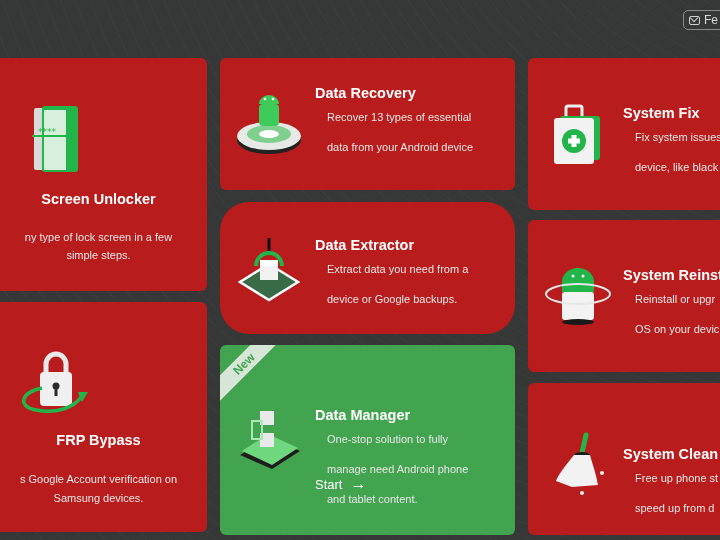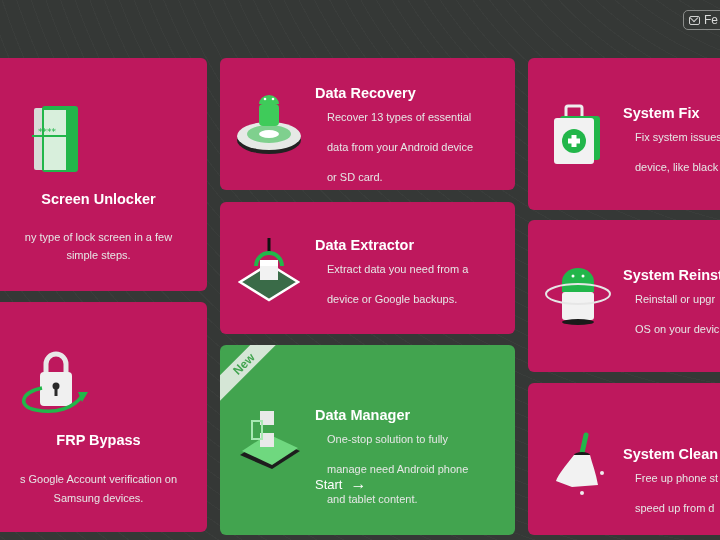--- a/index.html
+++ b/index.html
@@ -3,21 +3,21 @@
 <meta charset="utf-8">
 <style>
   html,body{margin:0;padding:0;}
   body{width:720px;height:540px;overflow:hidden;background:#353836;font-family:"Liberation Sans","DejaVu Sans",sans-serif;position:relative;}
   .bg-lines{position:absolute;inset:0;background:
      repeating-radial-gradient(ellipse at 120% -40%, rgba(255,255,255,0.025) 0 1px, transparent 1px 14px);
      pointer-events:none;}
   .feedback{position:absolute;left:683px;top:10px;width:60px;height:20px;border:1.5px solid #8a8c8a;border-radius:5px;box-sizing:border-box;display:flex;align-items:center;padding-left:5px;gap:4px;color:#d9dad9;font-size:12px;cursor:pointer;}
   .feedback .mail{width:11px;height:9px;border:1.5px solid #cfd0cf;border-radius:2px;position:relative;box-sizing:border-box;}
   .feedback .mail:after{content:"";position:absolute;left:1px;top:-2px;width:5px;height:5px;border-right:1.5px solid #cfd0cf;border-bottom:1.5px solid #cfd0cf;transform:rotate(45deg);}
-  .card{position:absolute;background:#be185d;border-radius:6px;box-sizing:border-box;color:#fff;cursor:pointer;overflow:hidden;}
+  .card{position:absolute;background:#b91c1c;border-radius:6px;box-sizing:border-box;color:#fff;cursor:pointer;overflow:hidden;}
   .card.green{background:#42a44f;}
   .card h3{margin:0;font-size:14.5px;font-weight:bold;color:#fff;}
   .card p{margin:12px;font-size:11px;line-height:18px;color:#e6e7e6;}
   .v-card{text-align:center;}
   .v-card h3{position:absolute;left:0;right:0;}
   .v-card p{position:absolute;left:0;right:0;}
   .h-text{position:absolute;}
   .icon{position:absolute;}
   .ribbon{position:absolute;left:-26px;top:10px;width:100px;height:18px;background:#d5e6d6;transform:rotate(-45deg);transform-origin:center;color:#42a44f;font-size:12px;font-weight:bold;text-align:center;line-height:18px;}
   .start{position:absolute;left:95px;top:130px;font-size:13px;color:#fff;display:flex;gap:8px;align-items:center;cursor:pointer;}
@@ -73,25 +73,24 @@
       <rect x="25" y="20" width="20" height="22" rx="4" fill="#3fcb5a"></rect>
       <path d="M25 20 a10 9 0 0 1 20 0 z" fill="#3fcb5a"></path>
       <circle cx="31" cy="15" r="1.3" fill="#fff"></circle>
         <circle cx="39" cy="15" r="1.3" fill="#fff"></circle>
     </svg>
   </div>
   <div class="h-text" style="left:95px;top:27px;">
     <h3>Data Recovery</h3>
     <p style="margin-top:7px;">Recover 13 types of essential</p>
     <p>data from your Android device</p>
-    <p>or SD card.</p>
   </div>
 </div>
 
-<div class="card" style="left:220px;top:202px;width:295px;height:132px;">
+<div class="card" style="left:220px;top:202px;width:295px;height:132px;border-radius:29px;">
   <div class="icon" style="left:18px;top:36px;">
     <svg width="62" height="64" viewBox="0 0 62 64">
       <polygon points="31,26 60,44 31,62 2,44" fill="#3a6b48" stroke="#ffffff" stroke-width="2.5"></polygon>
       <rect x="29.5" y="0" width="3" height="14" fill="#111"></rect>
       <path d="M18 28 a13 13 0 0 1 26 0" fill="none" stroke="#22b64a" stroke-width="4"></path>
       <rect x="22" y="22" width="18" height="20" fill="#f2f2f2"></rect>
       <rect x="22" y="22" width="18" height="6" fill="#ffffff"></rect>
     </svg>
   </div>
   <div class="h-text" style="left:95px;top:35px;">

